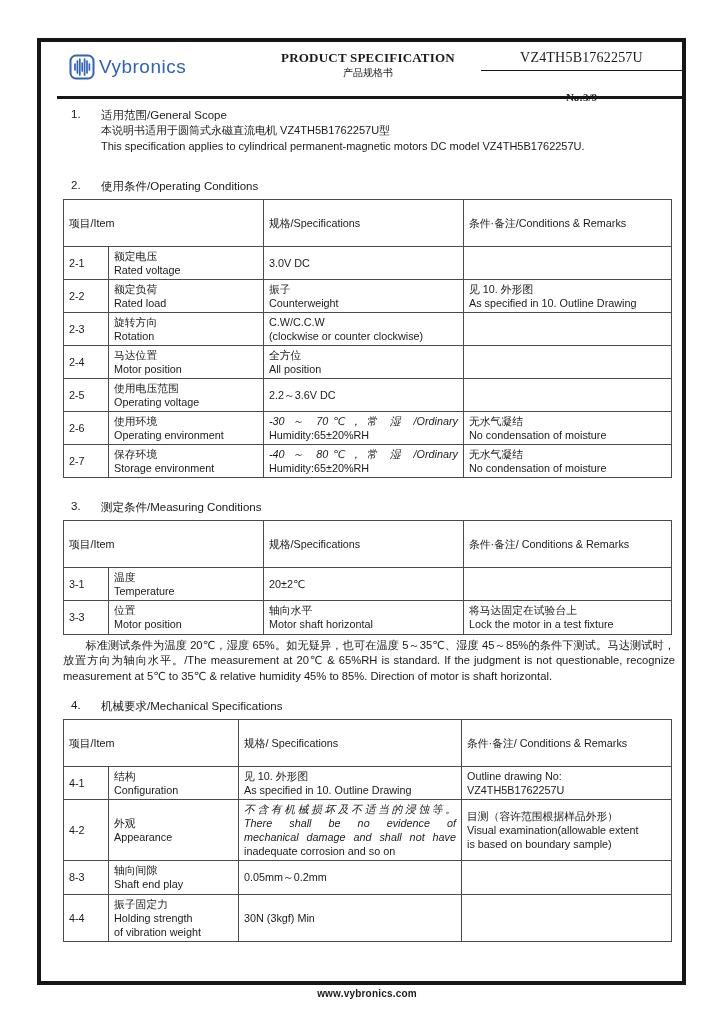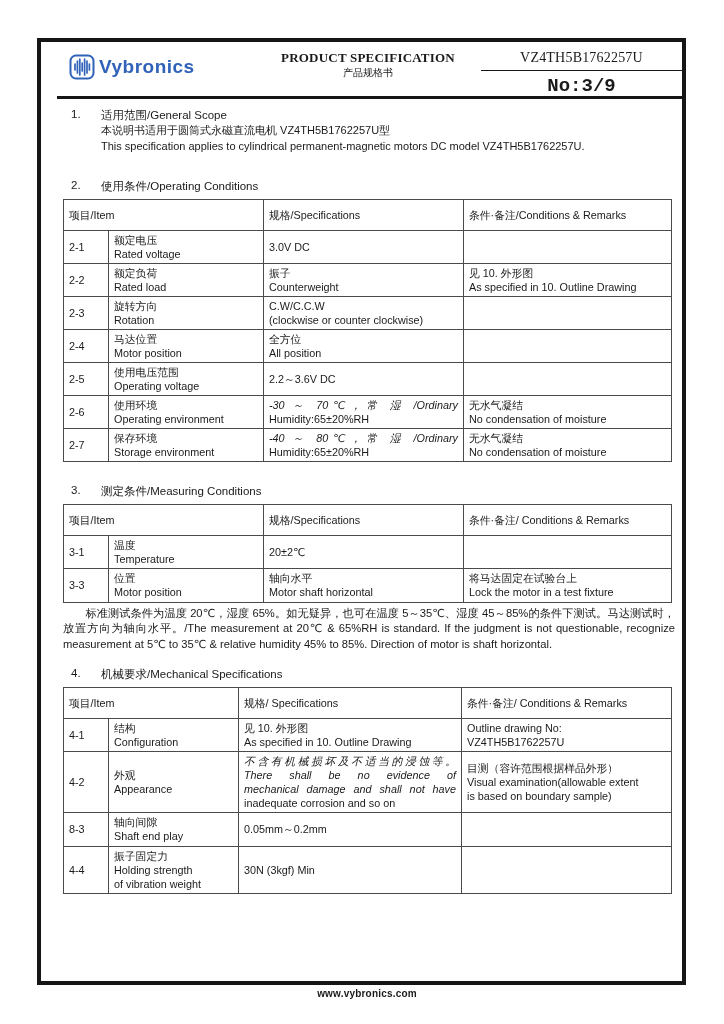--- a/index.html
+++ b/index.html
@@ -15,53 +15,53 @@
   }
   .sheet {
     position:absolute; left:37px; top:38px; width:649px; height:947px;
     border:4px solid #161616; background:#ffffff;
     padding:6px 14px 0 22px;
   }
   
   .hdr { position:relative; height:46px; }
   .logo { position:absolute; left:6px; top:6px; display:flex; align-items:center; gap:4px; }
   .logo-text {
-    color:var(--brand,#2f62b8); font-weight:bold; font-size:19px; letter-spacing:.5px;
+    color:var(--brand,#2f62b8); font-weight:normal; font-size:19px; letter-spacing:.5px;
     font-family:"Liberation Sans",sans-serif;
   }
   .title-block { position:absolute; left:180px; width:250px; top:2px; text-align:center;
     font-family:"Liberation Serif","DejaVu Serif",serif; }
   .title-en { font-weight:bold; font-size:13px; letter-spacing:.2px; }
   .title-zh { font-weight:normal; font-size:10px; }
   .model-block { position:absolute; left:418px; right:-14px; top:2px; text-align:center;
     font-family:"Liberation Serif","DejaVu Serif",serif; }
   .model-no { font-size:14px; letter-spacing:.2px; padding-bottom:4px;
     border-bottom:1.5px solid #161616; }
-  .page-no { font-weight:bold; font-size:19px; margin-top:4px;font-family:Liberation Mono, monospace; }
+  .page-no { font-weight:bold; font-size:11px; margin-top:20px; }
   .hdr-rule { border-top:3px solid #161616; margin:2px -14px 0 -6px; }
   
   .sec-head { display:flex; font-size:11.5px; margin-left:8px; }
   .sec-num { width:30px; }
   .sec-title { }
   .sec-body { margin-left:38px; font-size:11px; line-height:1.45; }
   .s1 { margin-top:9px; }
   .s2 { margin-top:24px; }
   .s3 { margin-top:22px; }
   .s4 { margin-top:14px; }
   
   table.spec-table {
     border-collapse:collapse; table-layout:fixed; width:608px;
     margin:5px 0 0 0; font-size:10.8px;
   }
   table.spec-table th, table.spec-table td {
     border:1px solid #4a4a4a; vertical-align:middle;
     padding:2px 5px; line-height:1.3; overflow:hidden;
   }
   table.spec-table th {
-    font-weight:normal; text-align:left; height:18px; padding:8px 5px;
+    font-weight:normal; text-align:left; height:18px; padding:16px 5px;
   }
   table.spec-table td { height:32px; }
   td.c-id { text-align:left; padding-left:6px; }
   td.just div:not(:last-child) { text-align:justify; text-align-last:justify;font-style:italic; }
   
   .note {
     margin-top:3px; font-size:11.2px; line-height:1.42;
     text-align:justify; text-indent:2em; width:612px;
   }
   

